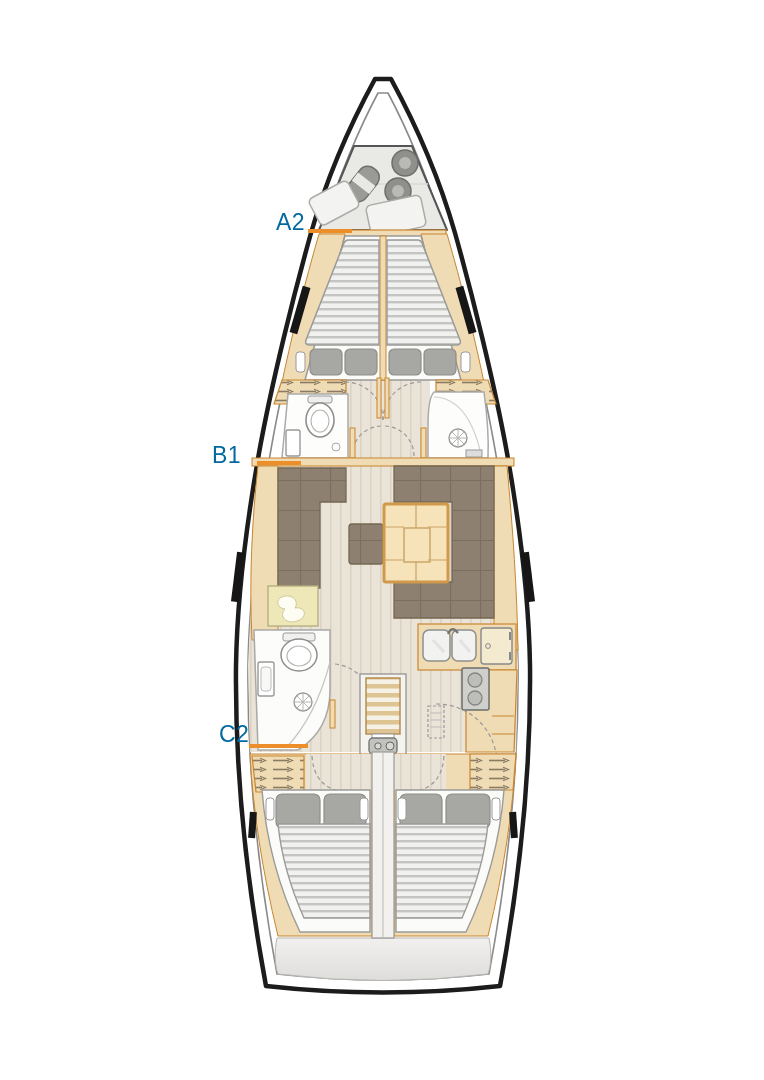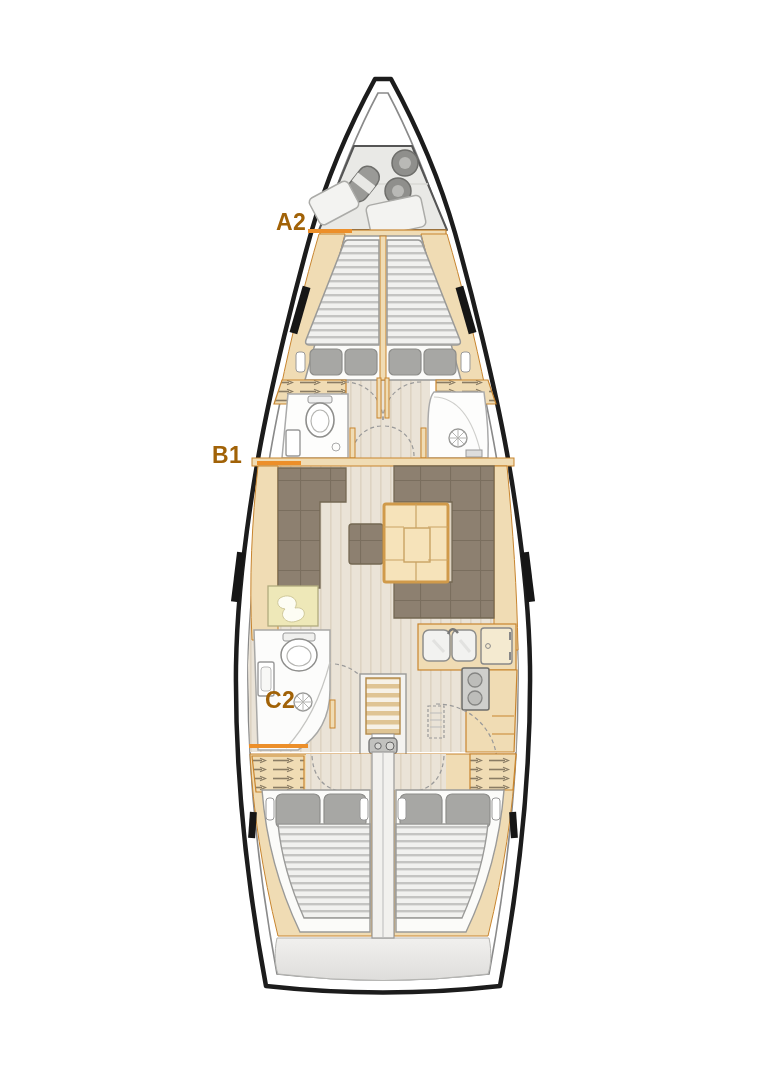--- a/index.html
+++ b/index.html
@@ -1,20 +1,20 @@
 <!DOCTYPE html>
 <html><head>
 <meta charset="utf-8">
 <style>
   html,body{margin:0;padding:0;background:#fff;}
   #stage{position:relative;width:764px;height:1080px;background:#ffffff;overflow:hidden;
          font-family:"Liberation Sans",sans-serif;}
   svg{position:absolute;left:0;top:0;}
-  .label{position:absolute;font-weight:bold;font-size:23px;letter-spacing:.5px;
-         color:#a16207;line-height:1;cursor:pointer;}
+  .label{position:absolute;font-weight:normal;font-size:23px;letter-spacing:.5px;
+         color:#0369a1;line-height:1;cursor:pointer;}
   .leader{position:absolute;height:4px;background:#ec8f2a;}
 </style>
 </head>
 <body>
 
 <div id="stage">
 
 <svg width="764" height="1080" viewBox="0 0 764 1080">
   <defs>
     <pattern id="floorP" width="10" height="12" patternUnits="userSpaceOnUse">
@@ -222,15 +222,15 @@
   </g>
 </svg>
 
 <div class="leader" style="left:308px;top:229px;width:44px;"></div>
 <div class="label" style="left:276px;top:211px;">A2</div>
 
 <div class="leader" style="left:257px;top:461px;width:44px;"></div>
 <div class="label" style="left:212px;top:444px;">B1</div>
 
 <div class="leader" style="left:249px;top:744px;width:59px;"></div>
-<div class="label" style="left:219px;top:689px;margin-left:46px;">C2</div>
+<div class="label" style="left:219px;top:723px;">C2</div>
 
 </div>
 
 </body></html>

